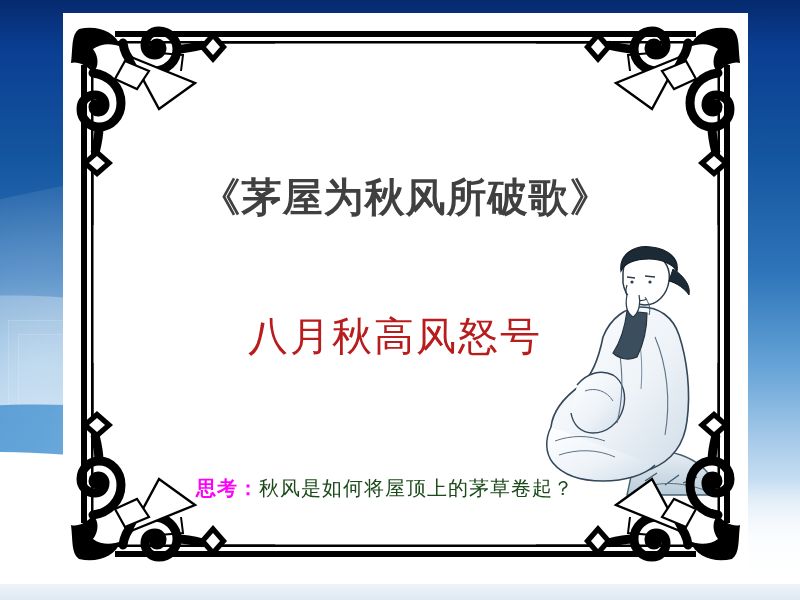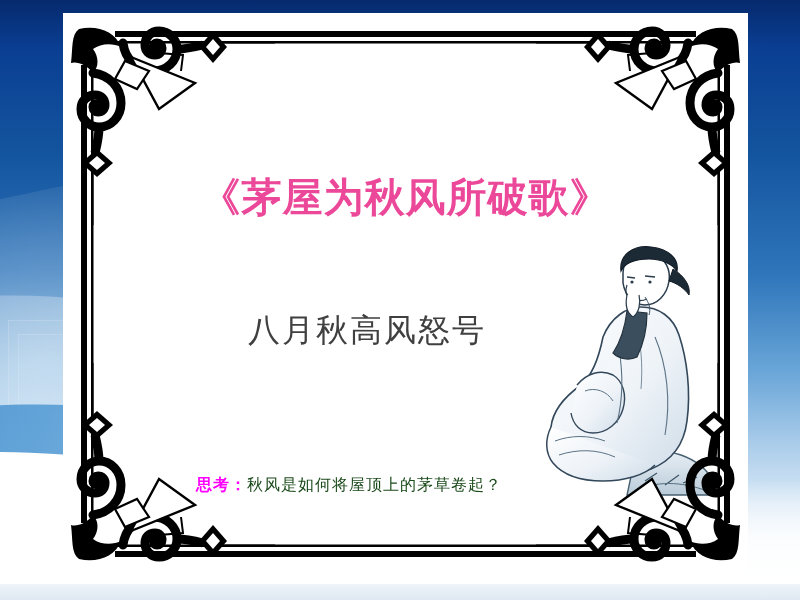--- a/index.html
+++ b/index.html
@@ -141,42 +141,42 @@
   }
   .poem-title {
     position: absolute;
     left: 0;
     right: 0;
     top: 157px;
     text-align: center;
     font-size: 40px;
     font-weight: bold;
     letter-spacing: 1px;
-    color: #ec4899;
+    color: #404040;
     font-family: Liberation Mono, monospace;
     white-space: nowrap;
   }
   .poem-lines {
     position: absolute;
     left: 185px;
     top: 292px;
     font-family: "DejaVu Serif", "Liberation Serif", serif;
   }
   .poem-line {
-    font-size: 32px;
-    color: #404040;
+    font-size: 40px;
+    color: #b91c1c;
     line-height: 1.58;
     letter-spacing: 2px;
     white-space: nowrap;
   }
   .question {
     position: absolute;
     left: 133px;
     top: 462px;
-    font-size: 16px;
+    font-size: 20px;
     letter-spacing: 1px;
     white-space: nowrap;
     font-family: "DejaVu Sans", "Liberation Sans", sans-serif;
   }
   .question .q-label {
     color: #ff00ff;
     font-weight: bold;
   }
   .question .q-body {
     color: #1a4a1a;

